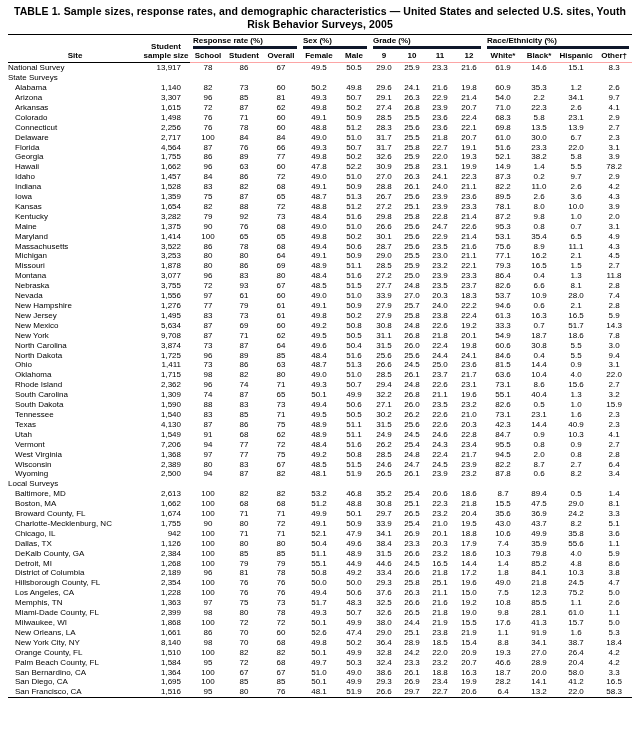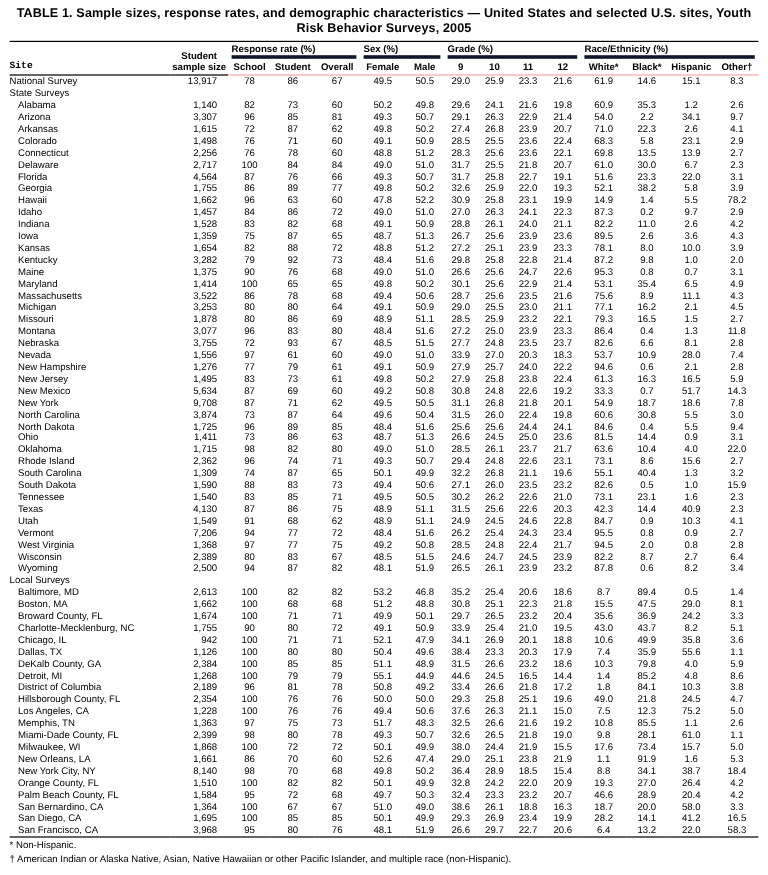--- a/index.html
+++ b/index.html
@@ -28,24 +28,23 @@
     margin-top: 1px;
   }
   th, td { padding: 0; }
 
   thead th {
     font-size: 8px;
     font-weight: bold;
     vertical-align: bottom;
   }
   th.site-h {
-    text-align: left;
+    text-align: center;
     border-bottom: 1px solid #000;
     padding-bottom: 2px;
-    font-family: Liberation Mono, monospace;
   }
   th.sample-h {
     text-align: center;
     border-bottom: 1px solid #000;
     padding-bottom: 2px;
     line-height: 1.15;
   }
   th.group { padding-bottom: 0; }
   th.group .gl {
     border-bottom: 3px solid #0f172a;
@@ -1078,21 +1077,21 @@
           <td class="num">100</td>
           <td class="num">72</td>
           <td class="num">72</td>
           <td class="num">50.1</td>
           <td class="num">49.9</td>
           <td class="num">38.0</td>
           <td class="num">24.4</td>
           <td class="num">21.9</td>
           <td class="num">15.5</td>
           <td class="num">17.6</td>
-          <td class="num">73.4</td>
+          <td class="num">41.3</td>
           <td class="num">15.7</td>
           <td class="num">5.0</td>
         </tr>
         <tr class="local">
           <td class="site">New Orleans, LA</td>
           <td class="num samp">1,661</td>
           <td class="num">86</td>
           <td class="num">70</td>
           <td class="num">60</td>
           <td class="num">52.6</td>
@@ -1186,36 +1185,32 @@
           <td class="num">26.9</td>
           <td class="num">23.4</td>
           <td class="num">19.9</td>
           <td class="num">28.2</td>
           <td class="num">14.1</td>
           <td class="num">41.2</td>
           <td class="num">16.5</td>
         </tr>
         <tr class="local">
           <td class="site">San Francisco, CA</td>
-          <td class="num samp">3,968</td>
+          <td class="num samp">1,516</td>
           <td class="num">95</td>
           <td class="num">80</td>
           <td class="num">76</td>
           <td class="num">48.1</td>
           <td class="num">51.9</td>
           <td class="num">26.6</td>
           <td class="num">29.7</td>
           <td class="num">22.7</td>
           <td class="num">20.6</td>
           <td class="num">6.4</td>
           <td class="num">13.2</td>
           <td class="num">22.0</td>
           <td class="num">58.3</td>
         </tr>
       </tbody>
   </table>
 
-  <div class="footnotes">
-    <div>* Non-Hispanic.</div>
-    <div>† American Indian or Alaska Native, Asian, Native Hawaiian or other Pacific Islander, and multiple race (non-Hispanic).</div>
-  </div>
 
 </div>
 
 </body></html>

